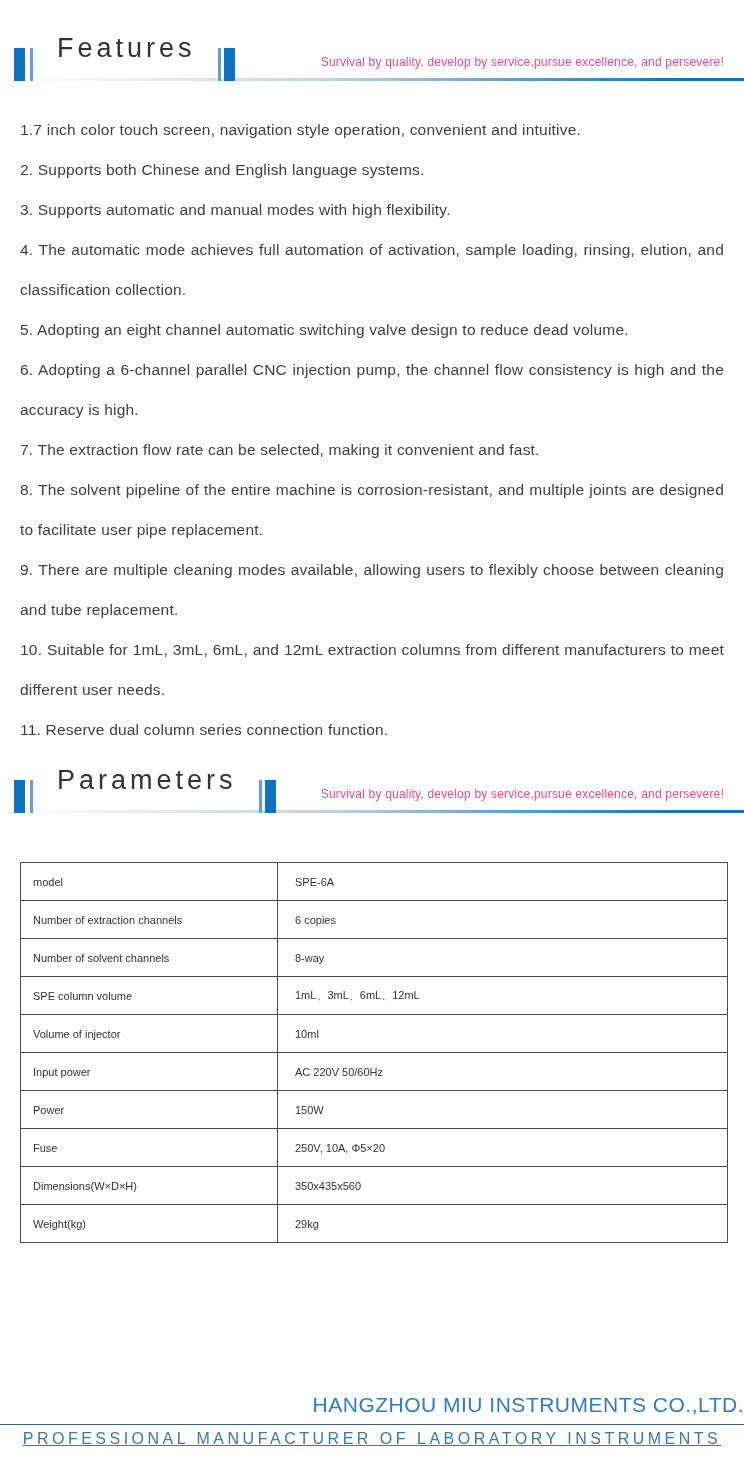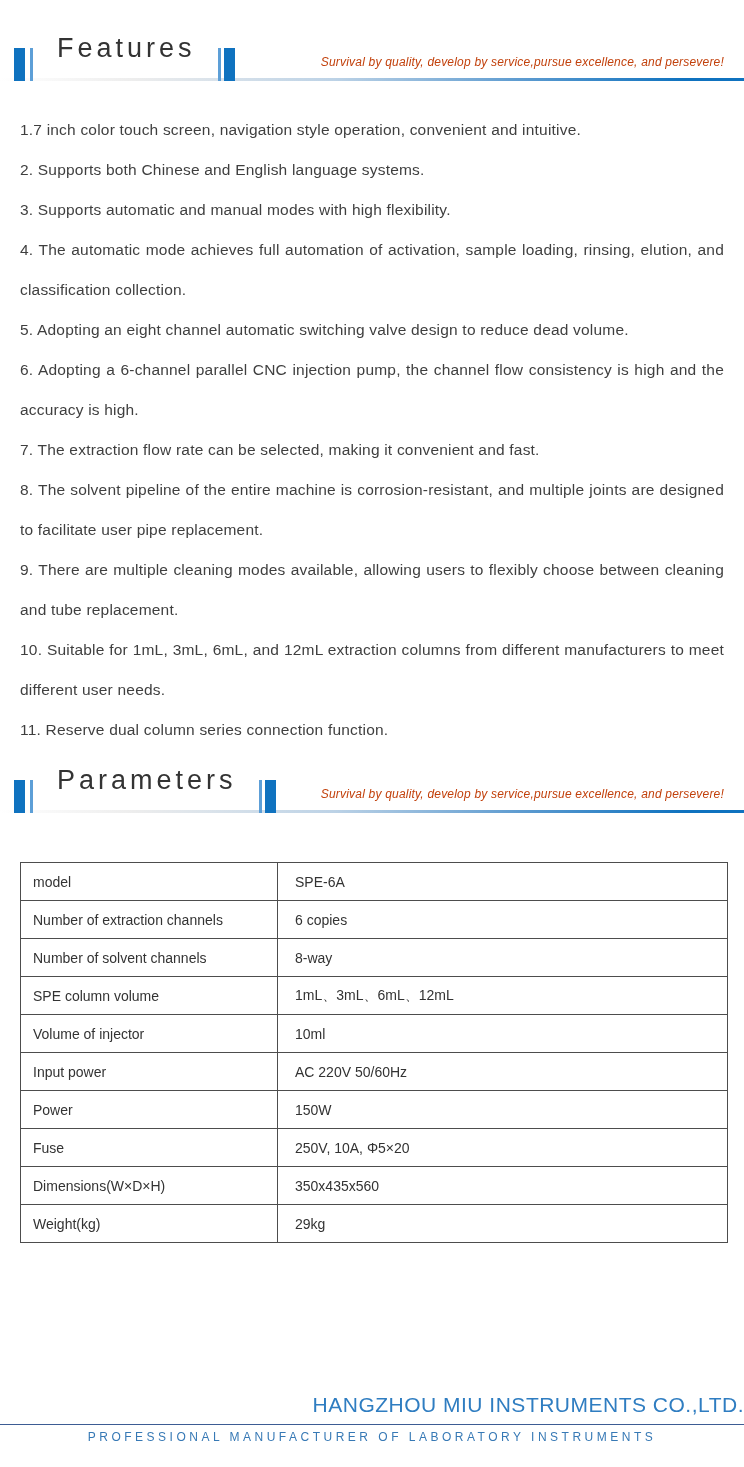--- a/index.html
+++ b/index.html
@@ -49,22 +49,21 @@
     line-height: 34px;
     margin: 0 22px 16px 24px;
     position: relative; z-index: 2;
     white-space: nowrap;
   }
   .tagline {
     position: absolute;
     right: 20px;
     bottom: 12px;
     font-size: 12px;
-    font-style: italic;
-    color: #c2410c;
+    color: #ec4899;
     letter-spacing: 0.2px;
   }
 
   #features-header { margin-top: 45px; }
   #parameters-header { margin-top: 27px; align-items: flex-end; }
 
   
   .feature-list {
     margin: 29px 20px 0 20px;
   }
@@ -79,21 +78,21 @@
   
   .param-table {
     margin: 49px 16px 0 20px;
     width: 708px;
     border-collapse: collapse;
     table-layout: fixed;
   }
   .param-table td {
     border: 1px solid #4d4d4d;
     height: 38px;
-    font-size: 14px;
+    font-size: 11px;
     color: #333333;
     vertical-align: middle;
   }
   .param-table td.label-cell { width: 257px; padding-left: 12px; }
   .param-table td.value-cell { padding-left: 17px; }
 
   
   .footer { position: absolute; left: 0; right: 0; top: 1348px; text-align: center; }
   .footer-company {
     font-size: 21px;
@@ -103,23 +102,24 @@
     text-align: right;
   }
   .footer-rule {
     border: 0;
     border-top: 1px solid #3d5c94;
     width: 744px;
     margin: 0;
   }
   .footer-subtitle {
     margin-top: 5px;
-    font-size: 12px;
+    font-size: 16px;
     letter-spacing: 3.5px;
     color: #3779b5;
+    text-decoration: underline;
   }
 </style>
 </head>
 <body>
 
 <div class="page">
 
   <div class="section-header" id="features-header">
     <span class="hdr-line"></span>
     <span class="bar-thick"></span>

